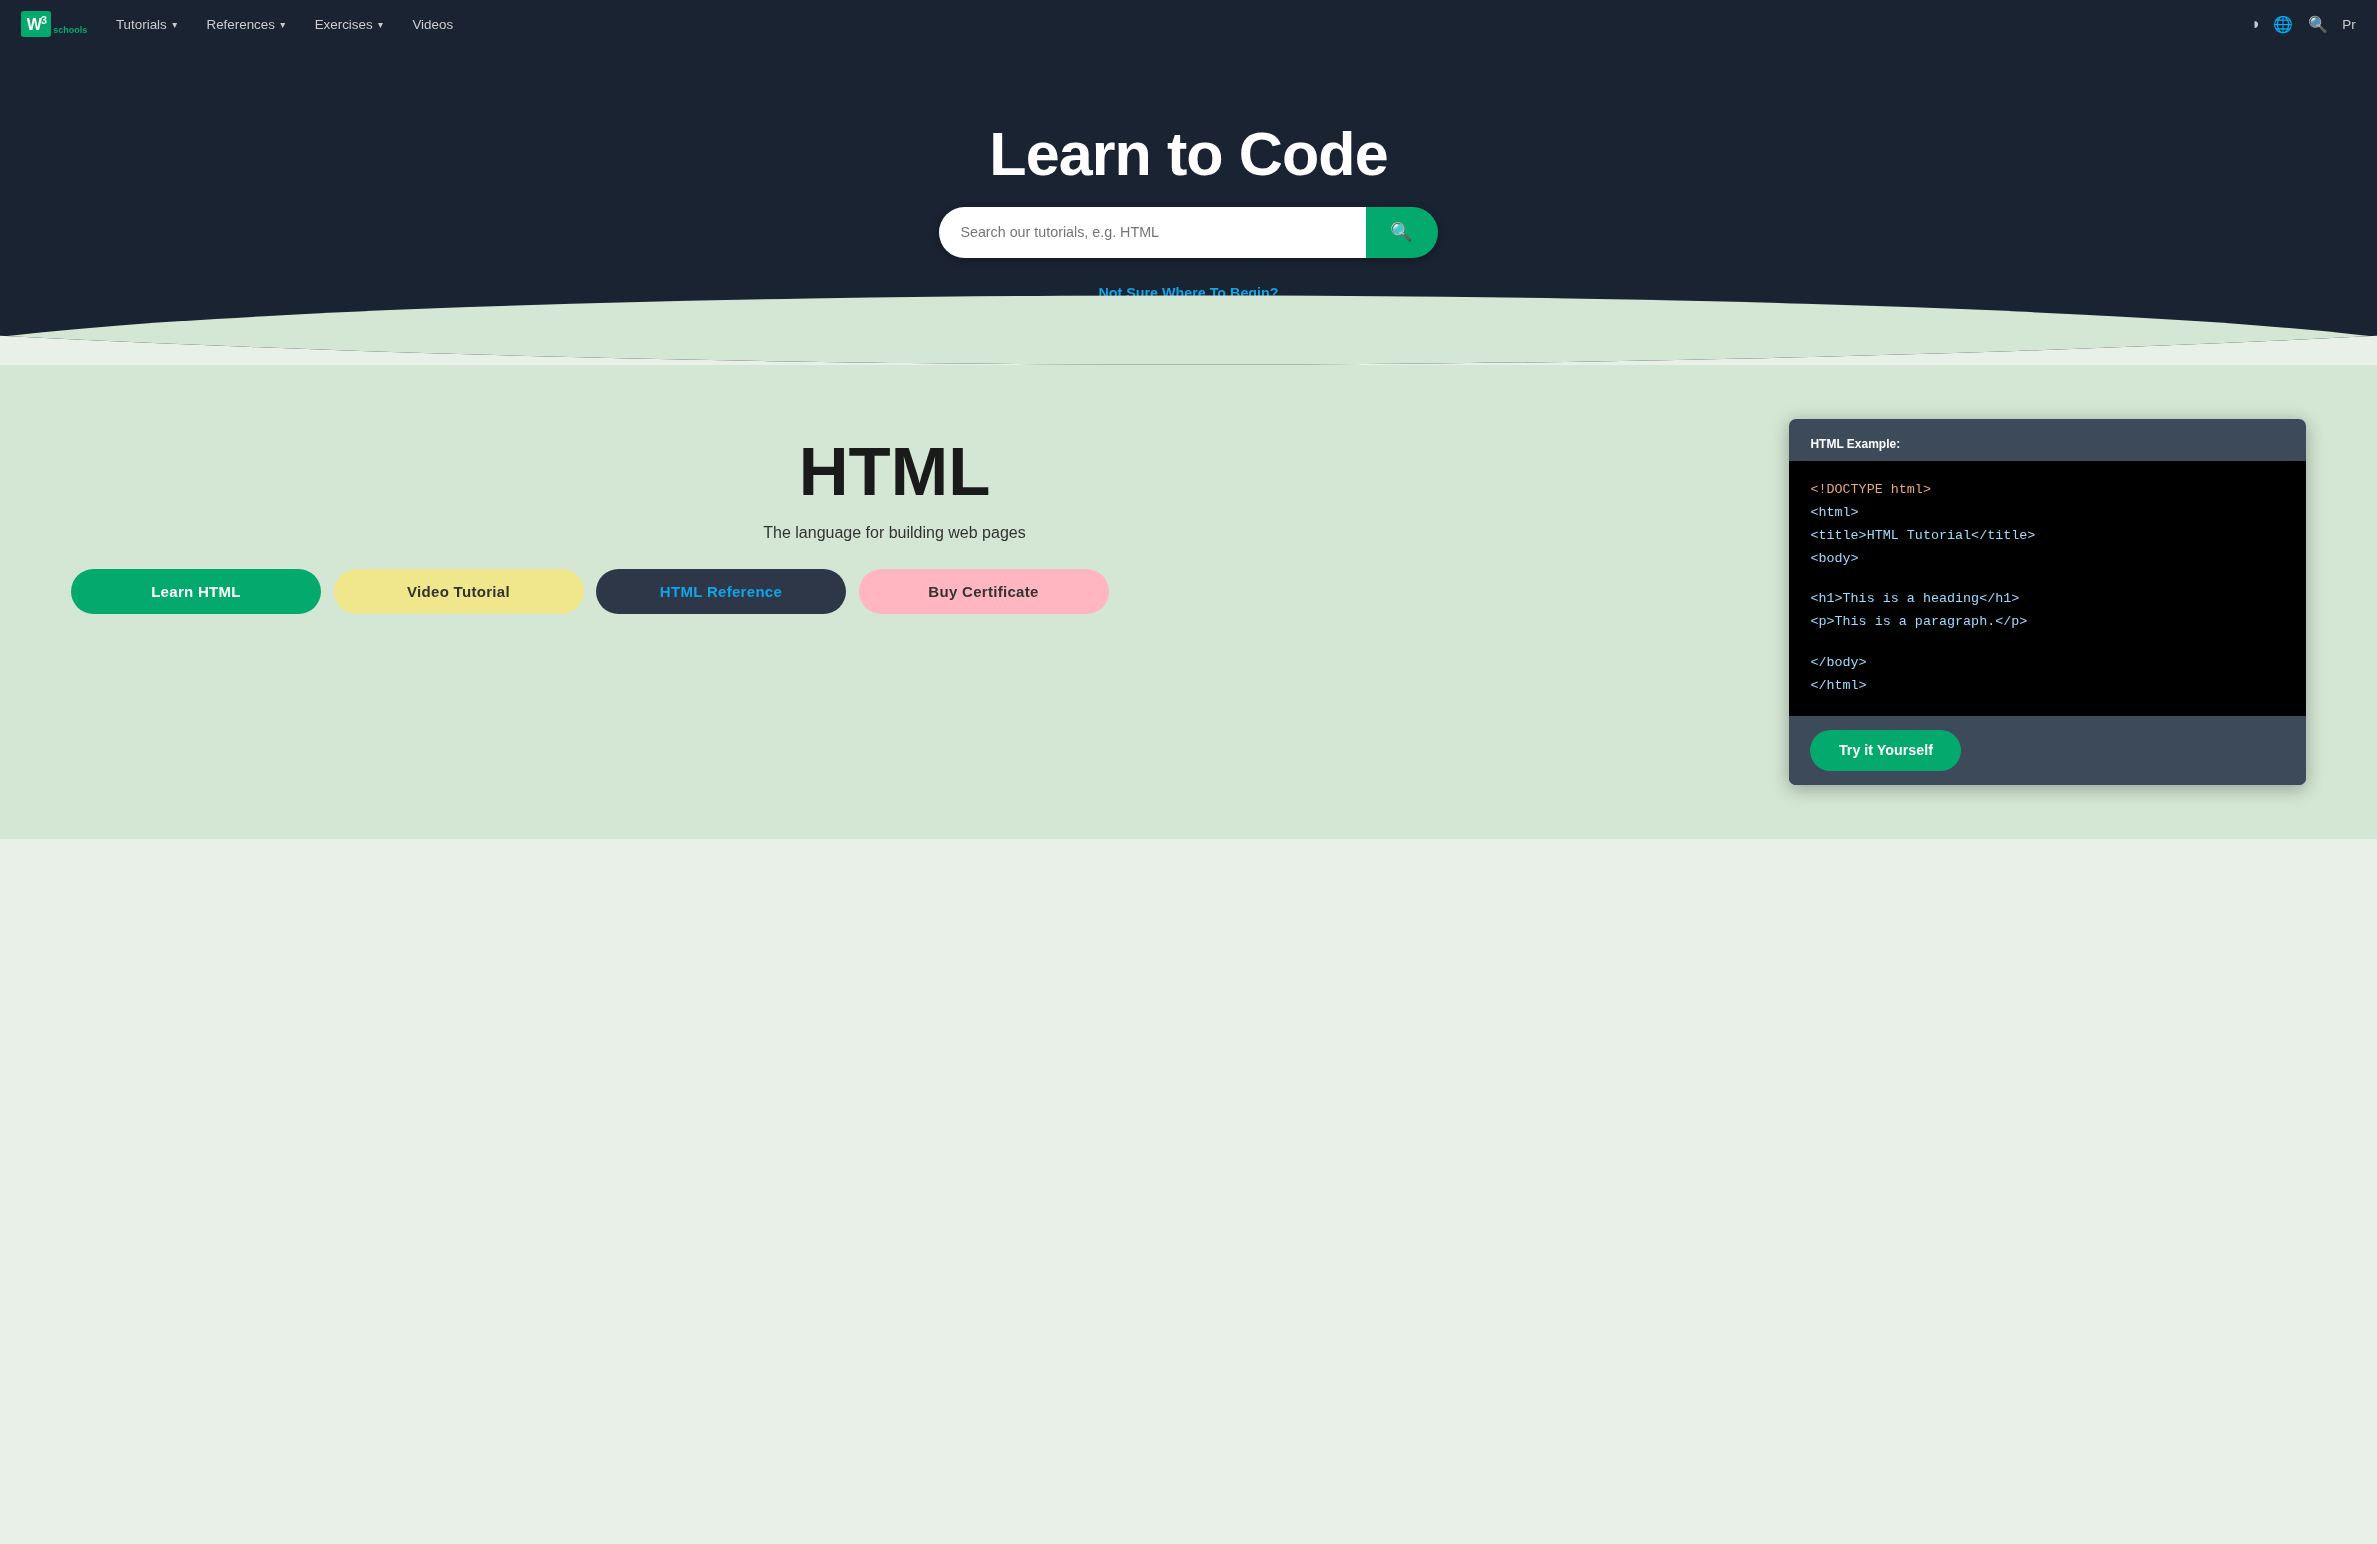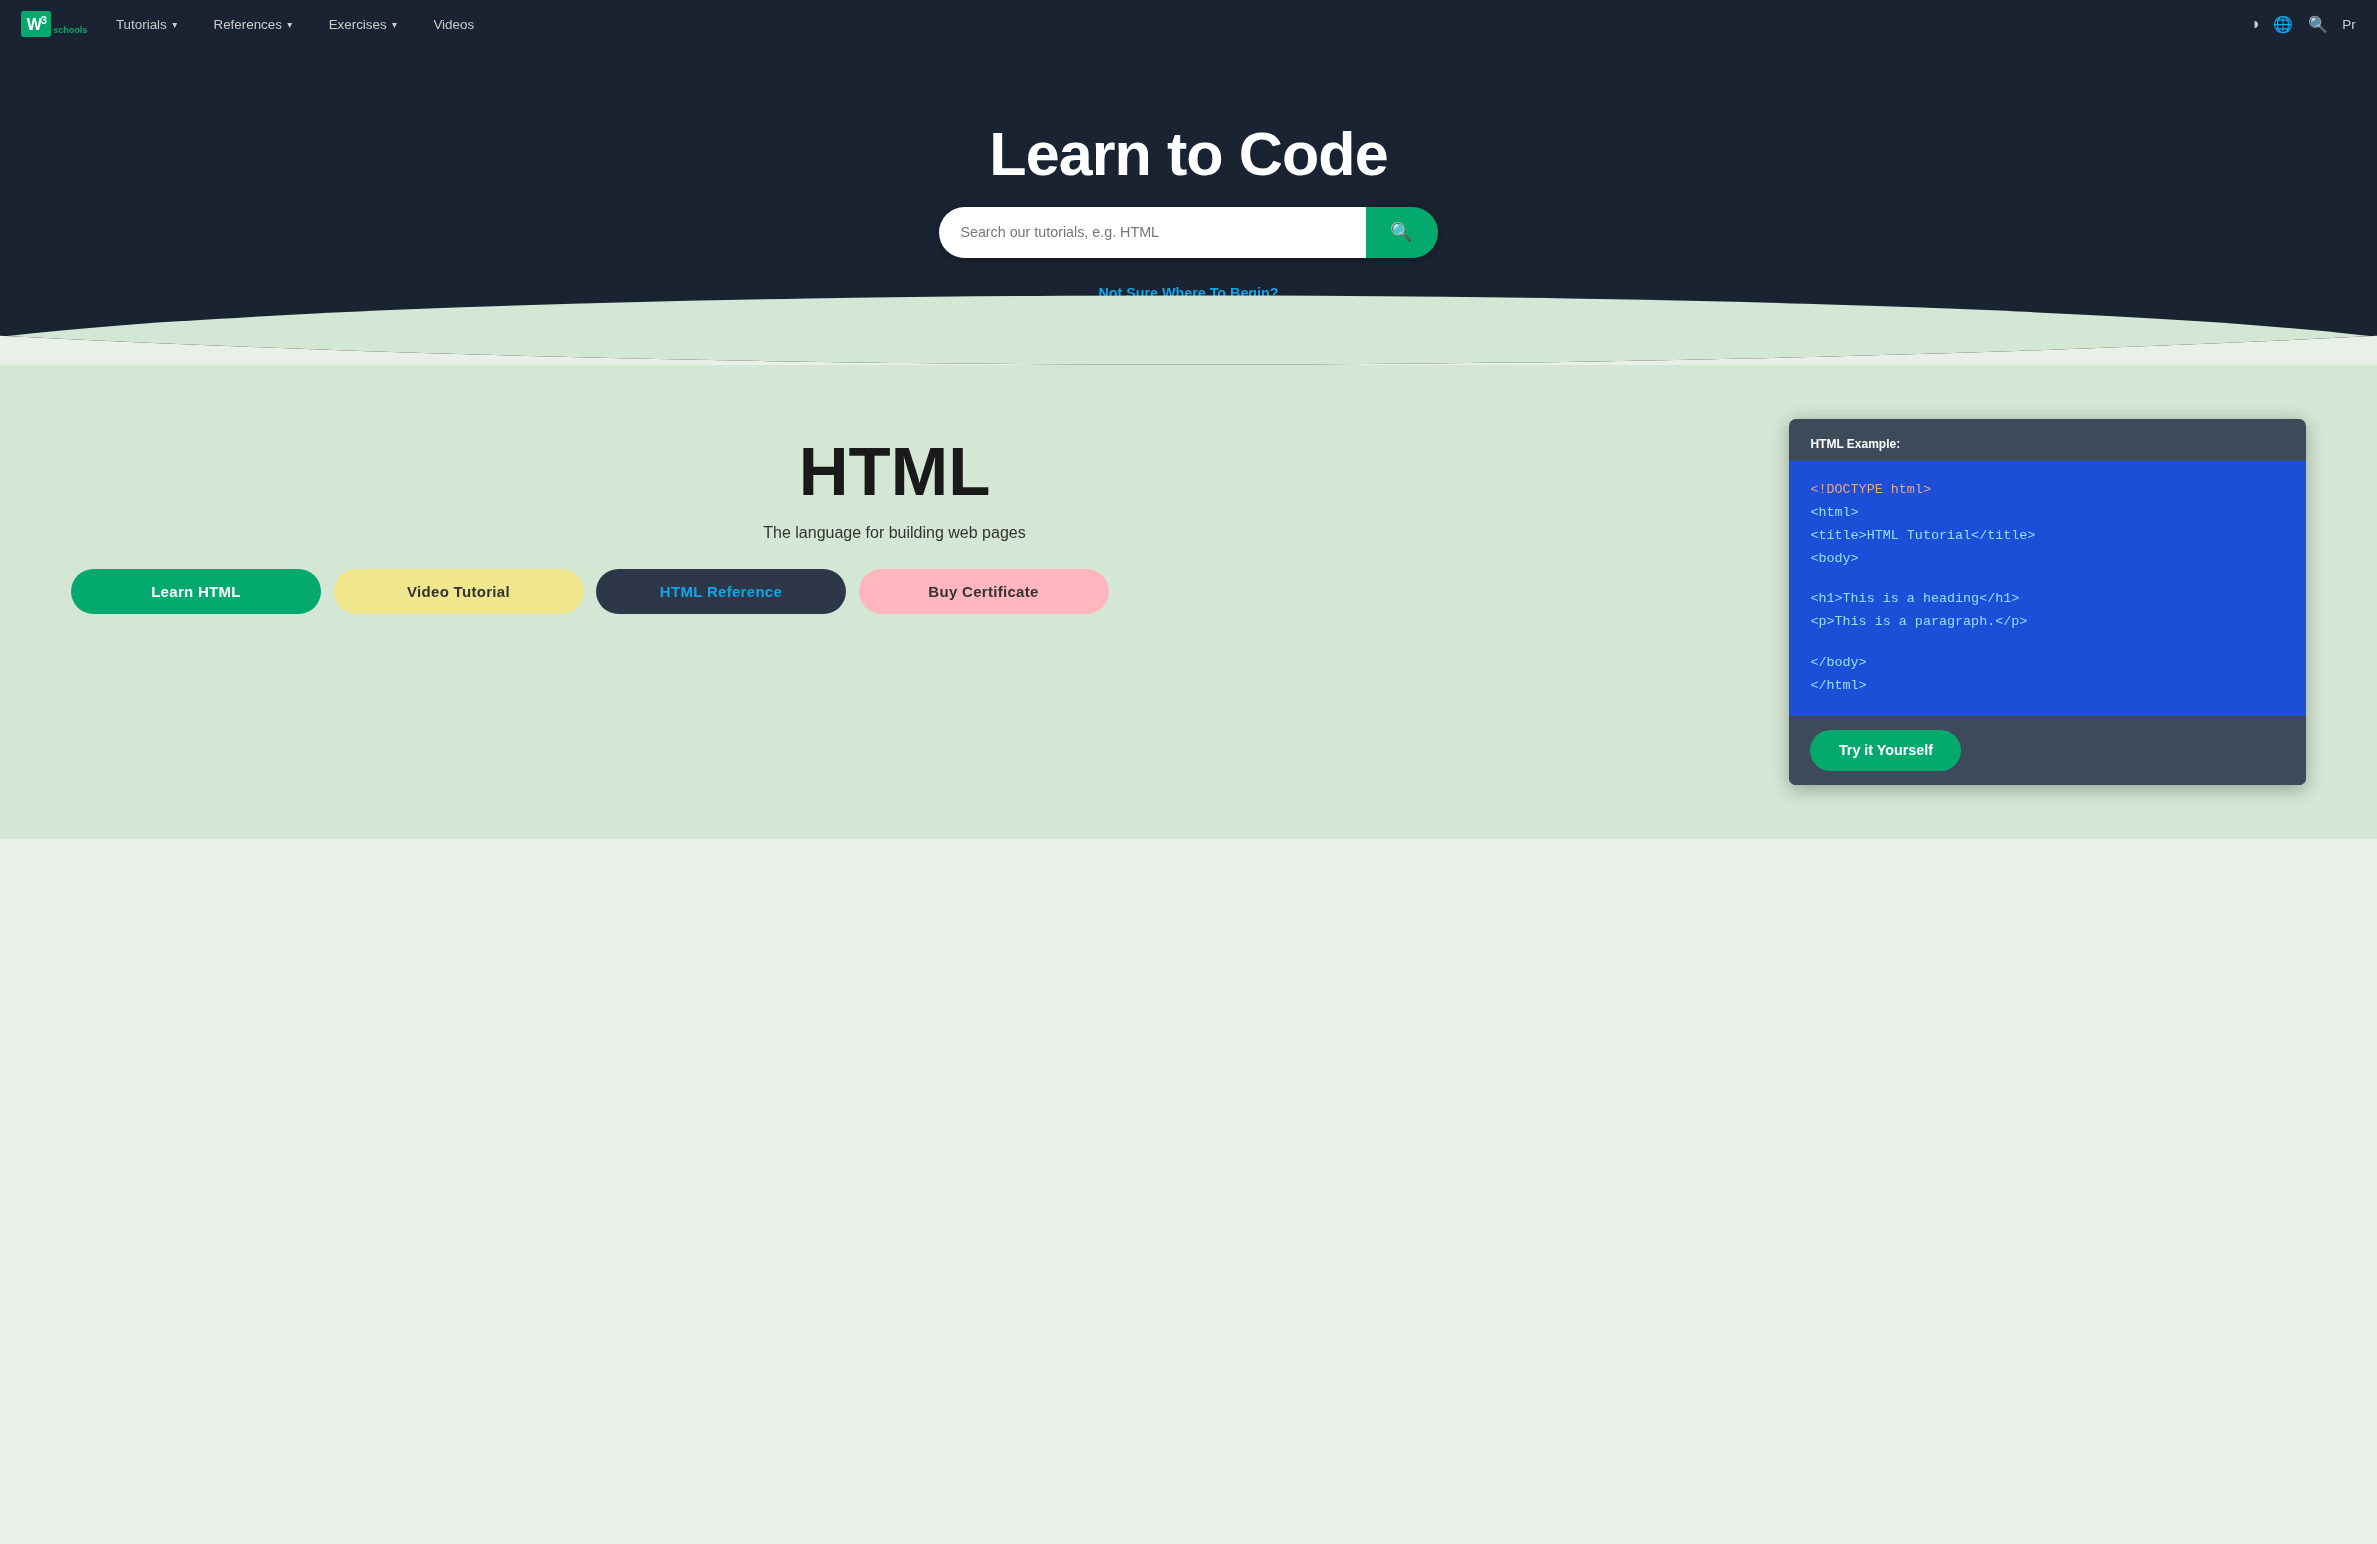--- a/index.html
+++ b/index.html
@@ -43,21 +43,21 @@
       font-size: 9px;
       font-weight: bold;
       margin-left: 1.8px;
       align-self: flex-end;
       margin-bottom: 1.8px;
     }
 
     .nav-items {
       display: flex;
       align-items: center;
-      gap: 15px;
+      gap: 8px;
       flex: 1;
     }
 
     .nav-item {
       color: #ccc;
       font-size: 13.4px;
       padding: 5.4px 10.7px;
       border-radius: 3.6px;
       cursor: pointer;
       display: flex;
@@ -239,21 +239,21 @@
     .code-header {
       background: #3d4a5a;
       padding: 18px 21.4px 10.7px;
       color: white;
       font-size: 12px;
       font-weight: 700;
       border-radius: 17px;
     }
 
     .code-body {
-      background: #1d4ed8;
+      background: #000000;
       padding: 18px 21.4px;
       font-family: 'Courier New', monospace;
       font-size: 13.4px;
       line-height: 1.7;
       min-height: 214px;
     }
 
     .code-tag { color: #9cdcfe; }
     .code-doctype { color: #e8a87c; }
     .code-blank { height: 18px; }

